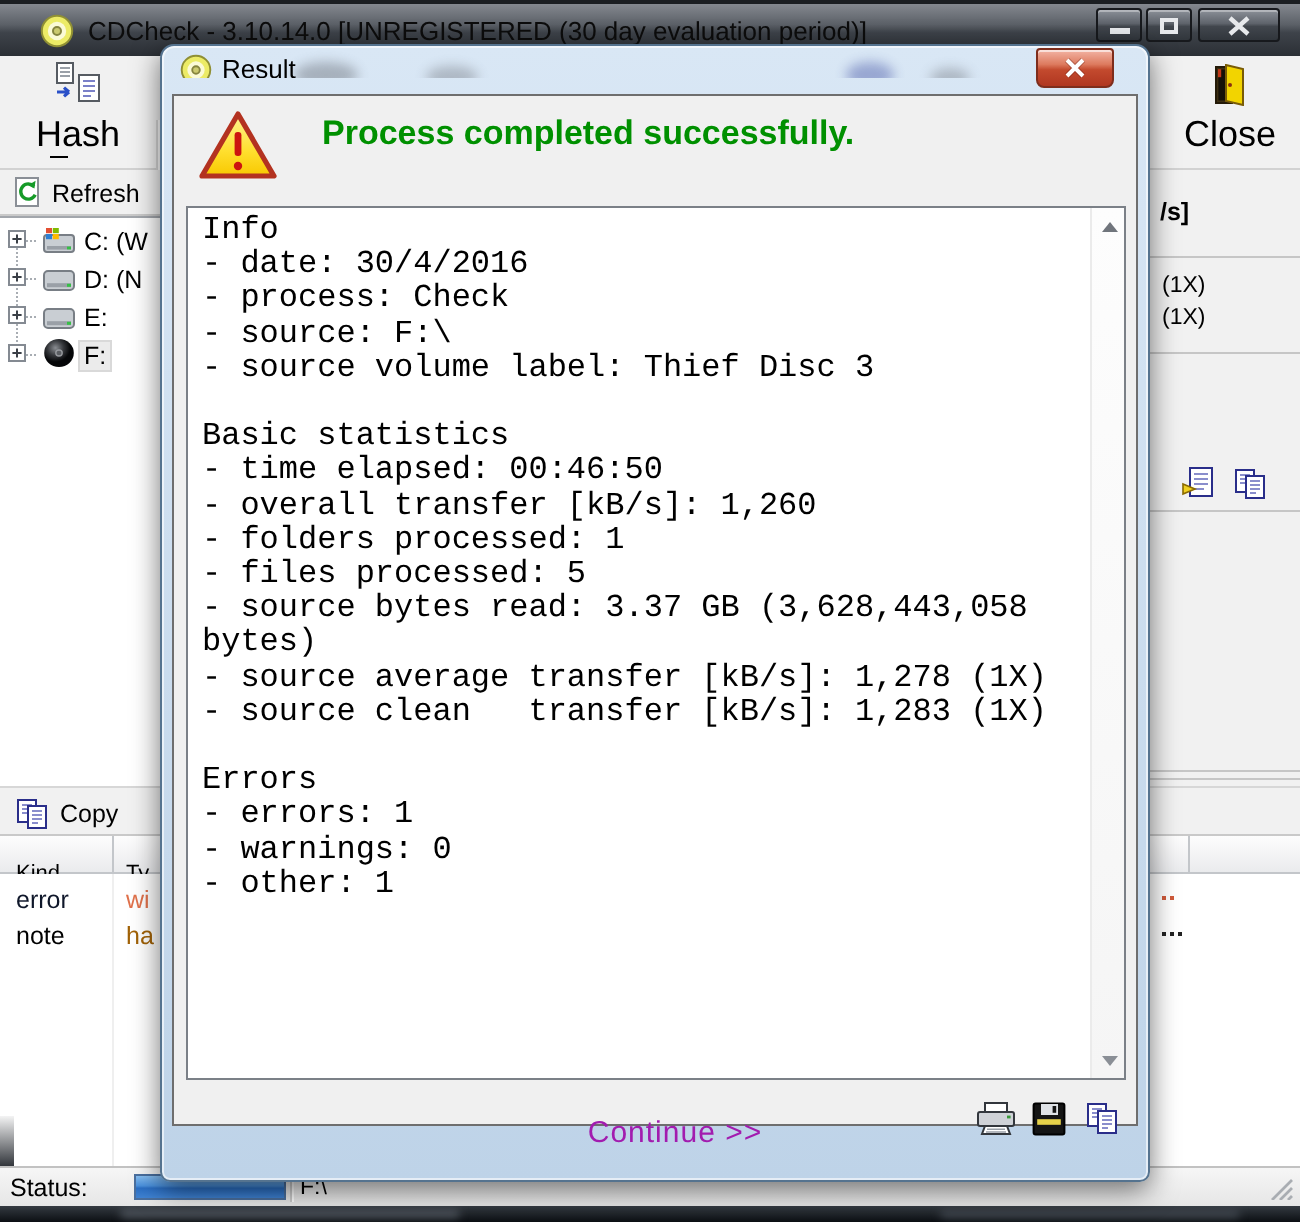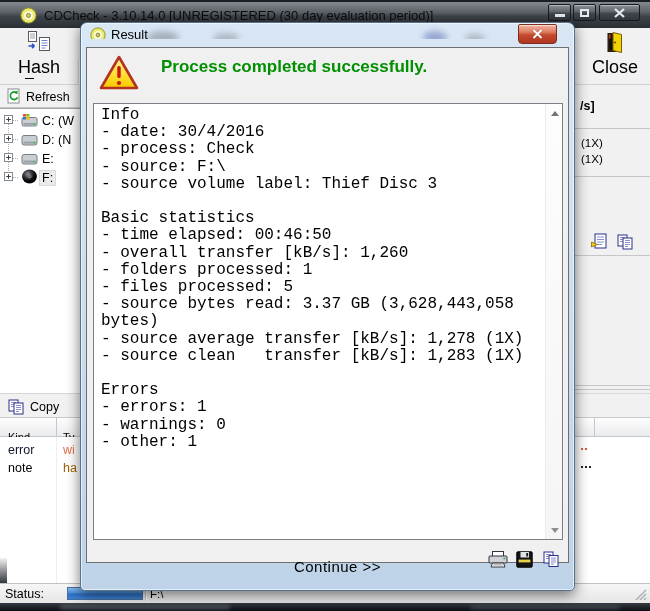--- a/index.html
+++ b/index.html
@@ -104,21 +104,21 @@
     background:#ffffff; border:1px solid #7b8087; }
   .report-text { position:absolute; left:0; top:0; right:17px; bottom:0; padding:3px 2px 3px 7px;
     font-family:"Liberation Mono", monospace; font-size:16px; line-height:17.2px;
     color:#000; white-space:pre-wrap; overflow:hidden; }
   .vscroll { position:absolute; right:0; top:0; width:17px; height:100%;
     background:linear-gradient(180deg,#fdfdfd,#f5f5f5); border-left:1px solid #ebebeb; }
   .sb-btn { position:absolute; left:0; width:17px; height:16px; display:flex; align-items:center; justify-content:center; }
   .arr-up { width:0; height:0; border-left:4px solid transparent; border-right:4px solid transparent; border-bottom:5px solid #70757c; }
   .arr-dn { width:0; height:0; border-left:4px solid transparent; border-right:4px solid transparent; border-top:5px solid #8a8f96; }
   .continue { position:absolute; left:0; top:510px; width:100%; text-align:center;
-    font-size:15px; color:#000000; letter-spacing:.5px;padding-left:20px; }
+    font-size:15px; color:#a21caf; letter-spacing:.5px;padding-left:20px; }
   .foot-ic { position:absolute; top:503px; }
 </style>
 </head>
 <body>
 
 <div id="screen">
 
   <div class="titlebar">
     <svg class="cd-icon" style="left:20px; top:5px;" width="17" height="17" viewBox="0 0 17 17">
       <circle cx="8.5" cy="8.5" r="7.6" fill="#eceb66" stroke="#8f8f34"></circle>

